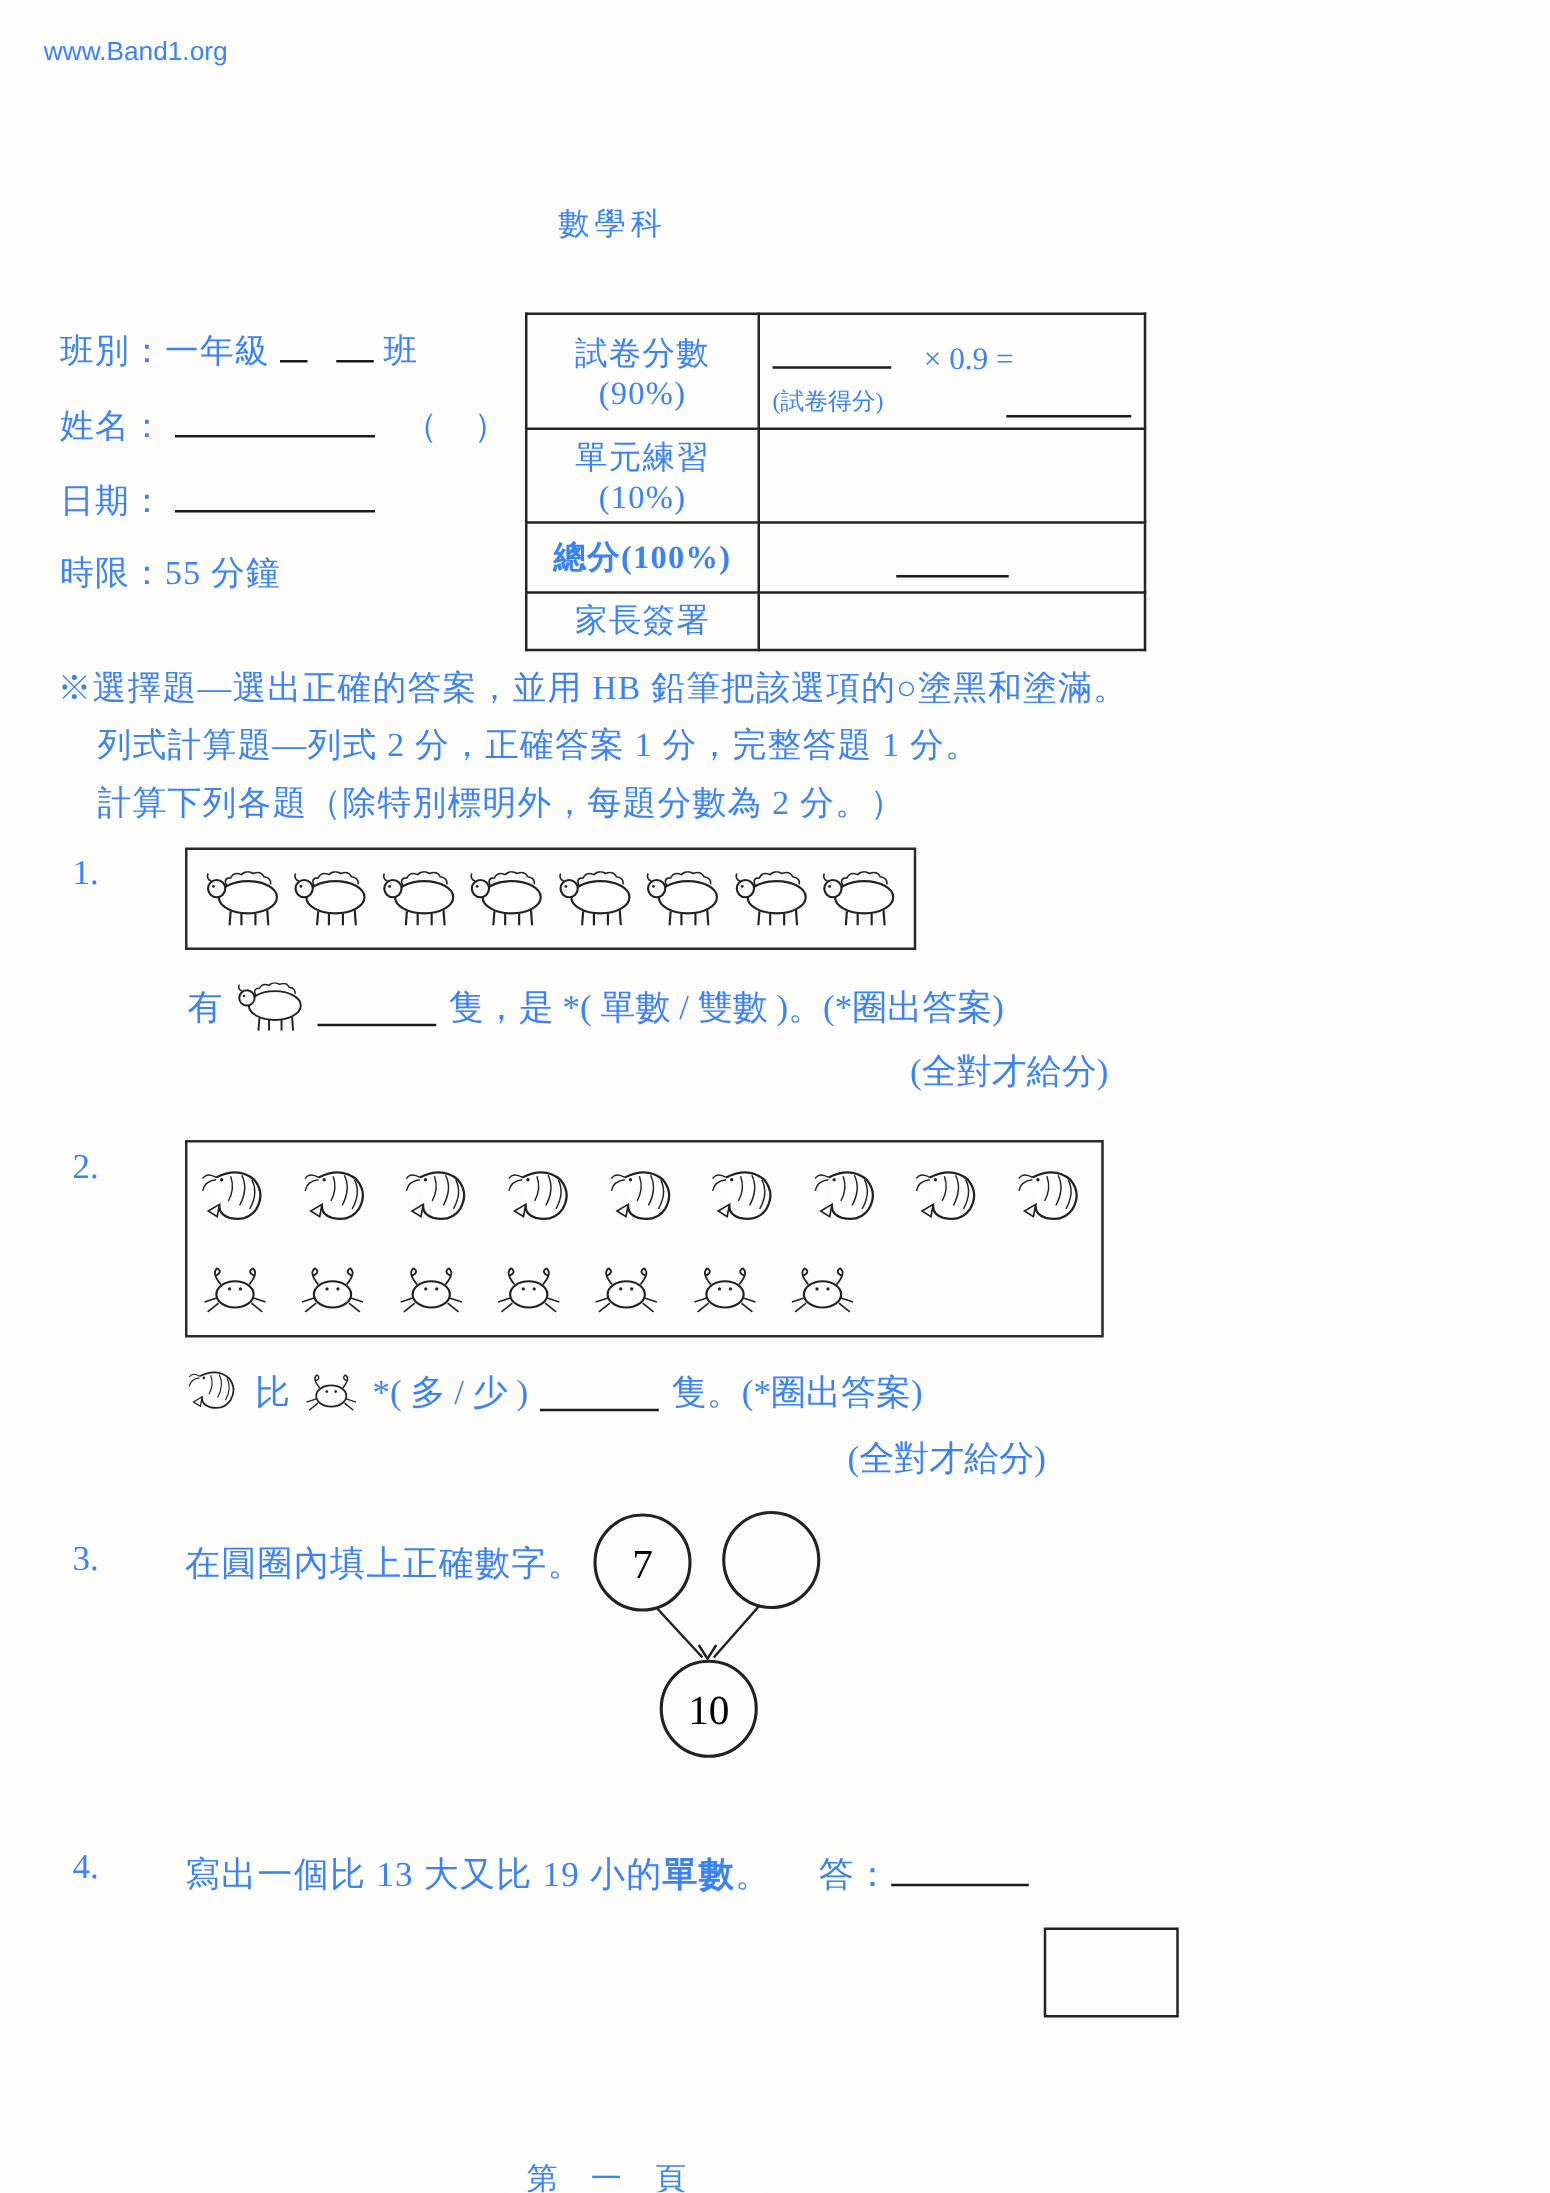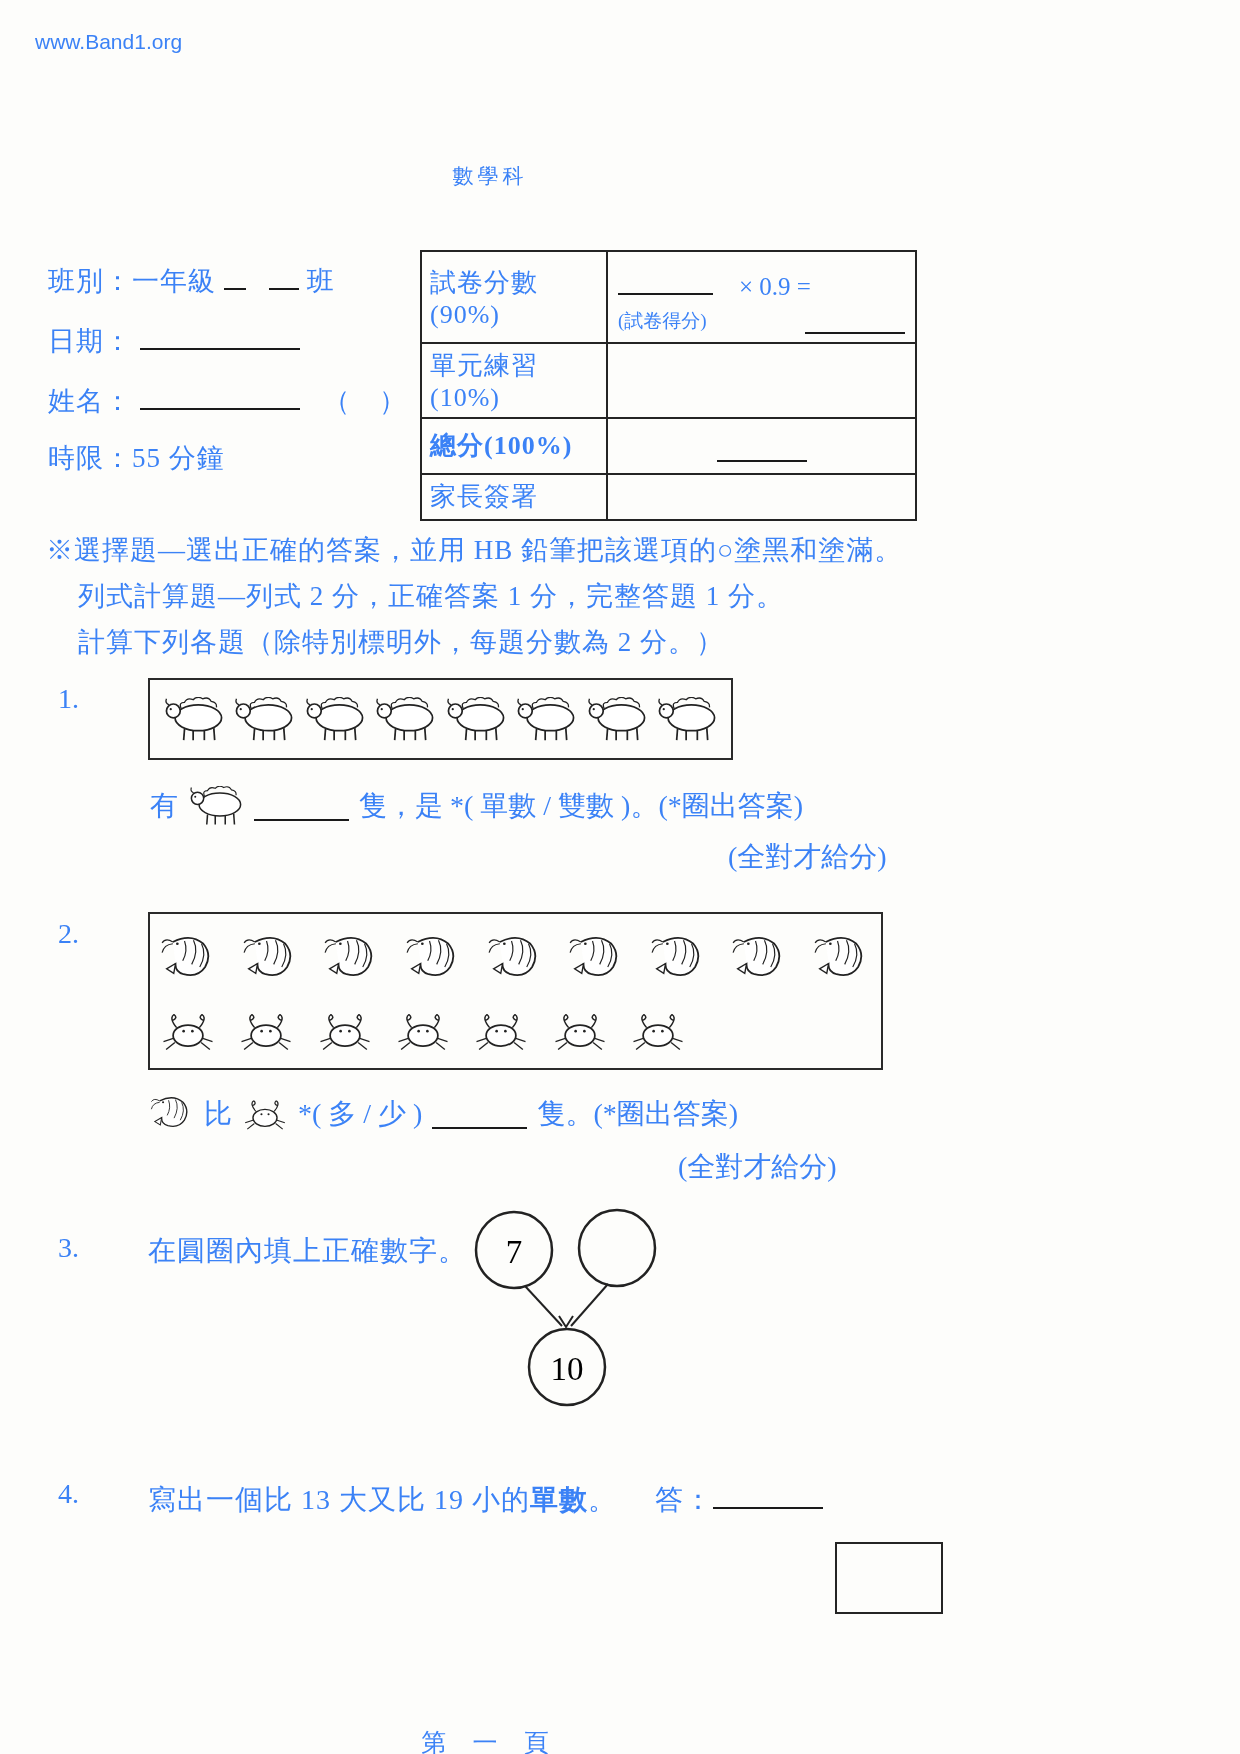--- a/index.html
+++ b/index.html
@@ -13,31 +13,31 @@
     color: #3b82f6;
     font-family: "Liberation Serif", "DejaVu Serif", serif;
     overflow: hidden;
   }
   .abs { position: absolute; }
 
   .watermark { left: 35px; top: 30px; font-size: 21px; font-family: "Liberation Sans", sans-serif; }
 
   .title-block { left: 0; top: 158px; width: 980px; text-align: center; }
   .title-main { font-size: 31px; letter-spacing: 2px; }
-  .title-sub  { font-size: 21px; letter-spacing: 4px; margin-top: 4px; }
+  .title-sub  { font-size: 25px; letter-spacing: 4px; margin-top: 4px; }
 
   .student-info { left: 48px; top: 260px; font-size: 27px; letter-spacing: 1px; }
   .student-info .line { margin-bottom: 26px; height: 34px; }
 
   .blank { display: inline-block; border-bottom: 2px solid #1a1a1a; height: 1.1em; vertical-align: baseline; }
   .w22 { width: 22px; } .w30 { width: 30px; } .w95 { width: 95px; } .w100 { width: 100px; }
   .w110 { width: 110px; } .w160 { width: 160px; } .w90 { width: 90px; }
 
   table.score-table { left: 420px; top: 250px; position: absolute; width: 497px; border-collapse: collapse; }
-  table.score-table td { border: 2px solid #242424; font-size: 26px; vertical-align: middle; }
+  table.score-table td { border: 2px solid #242424; font-size: 26px; vertical-align: middle; text-align: center; }
   .label-cell { width: 186px; padding: 4px 8px; letter-spacing: 1px; }
   .value-cell { padding: 4px 10px; }
   .row1 td { height: 92px; }
   .row2 td { height: 54px; }
   .row3 td { height: 50px; font-family: Liberation Serif, serif; }
   .row4 td { height: 46px; }
   .bold { font-weight: bold; }
   .r1top { display: flex; align-items: baseline; gap: 26px; padding-top: 6px; }
   .r1bot { display: flex; justify-content: space-between; align-items: flex-end; margin-top: 4px; }
   .small-note { font-size: 19px; }
@@ -94,28 +94,28 @@
 
   <div class="abs student-info">
     <div class="line">
       <span>班別：一年級</span>
       <span class="blank w22"></span>
       <span>&nbsp;</span>
       <span class="blank w30"></span>
       <span>班</span>
     </div>
     <div class="line">
-      <span>日期：</span>
-      <span class="blank w160"></span>
-    </div>
-    <div class="line">
       <span>姓名：</span>
       <span class="blank w160"></span>
       <span>&nbsp;</span>
       <span>（　）</span>
+    </div>
+    <div class="line">
+      <span>日期：</span>
+      <span class="blank w160"></span>
     </div>
     <div class="line">
       <span>時限：55 分鐘</span>
     </div>
   </div>
 
   <table class="score-table">
     <tbody>
         <tr class="row1">
       <td class="label-cell">試卷分數(90%)</td>

